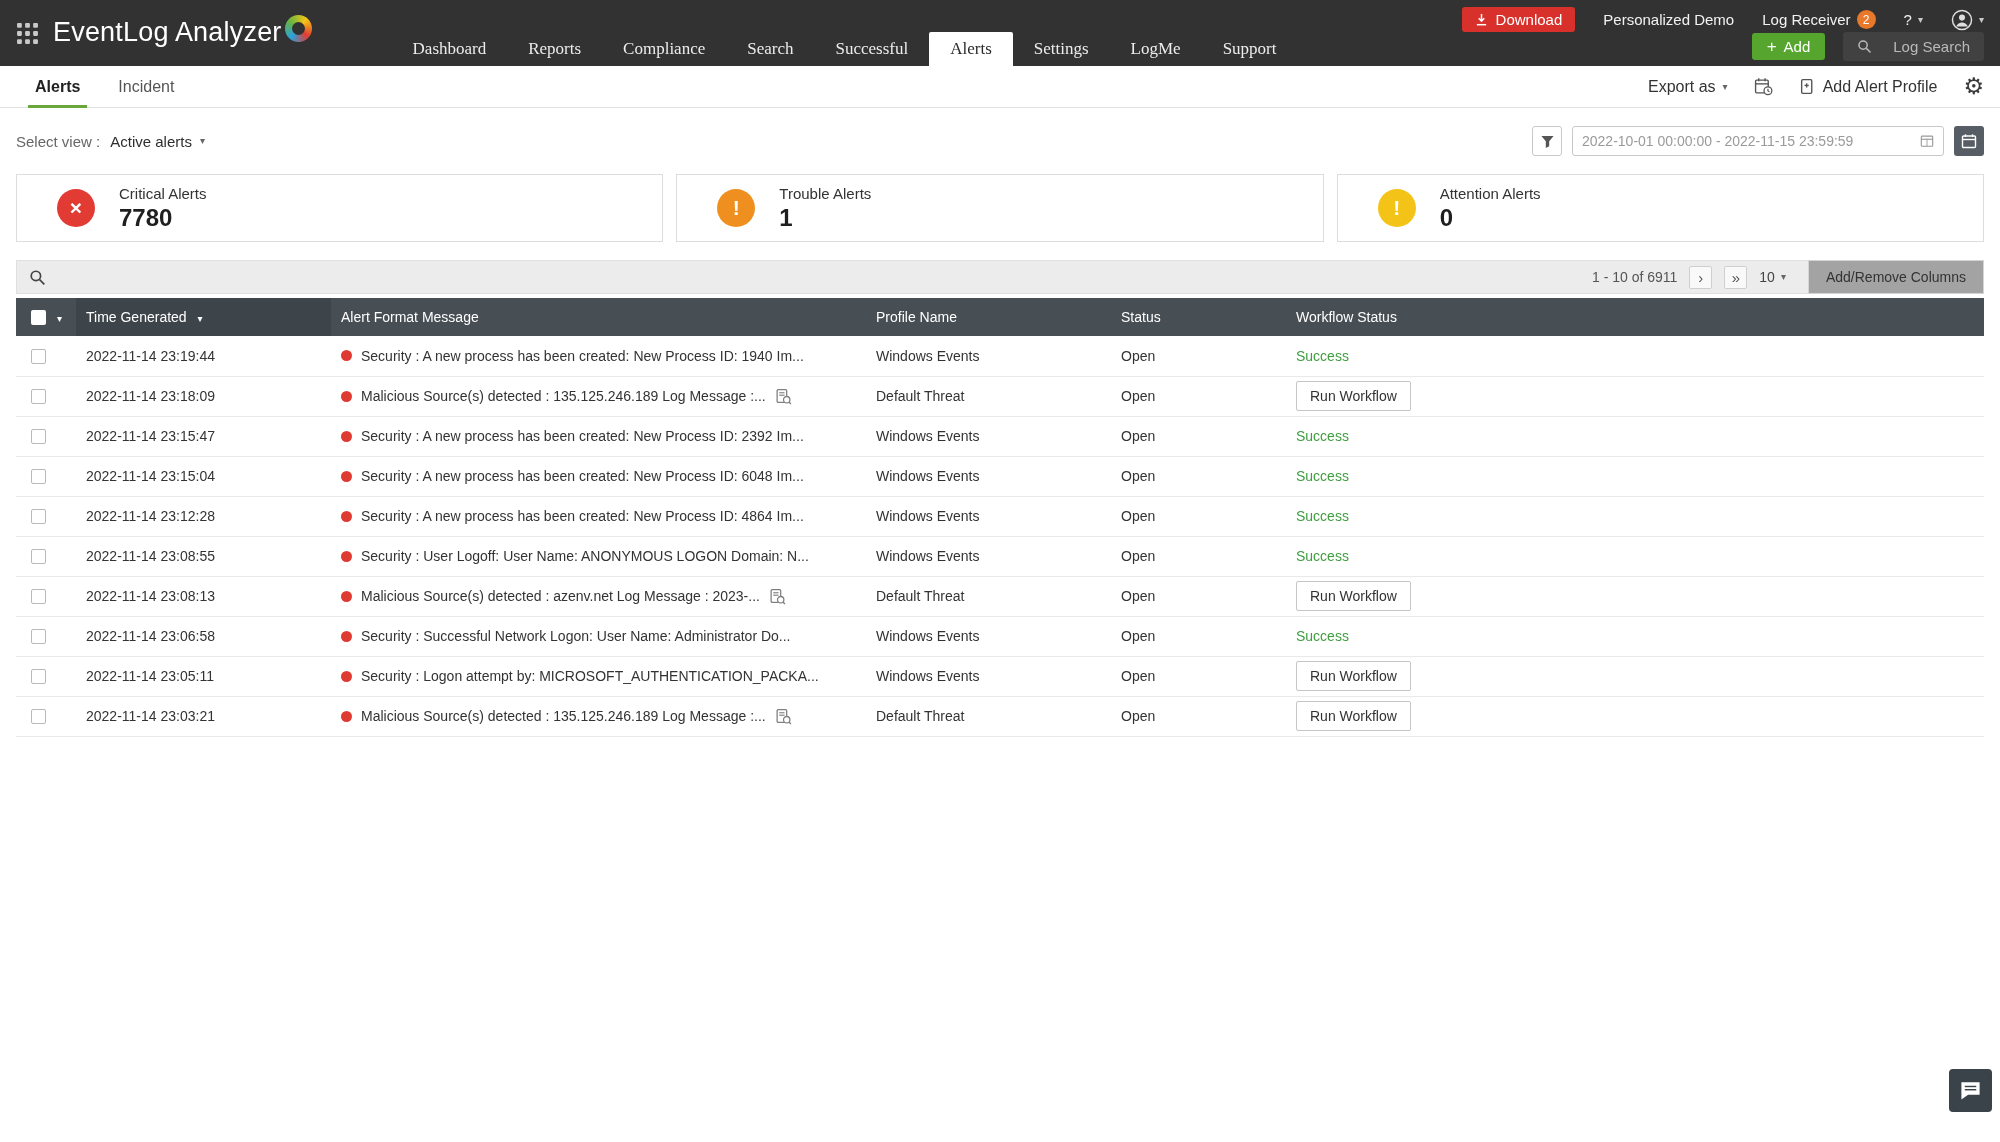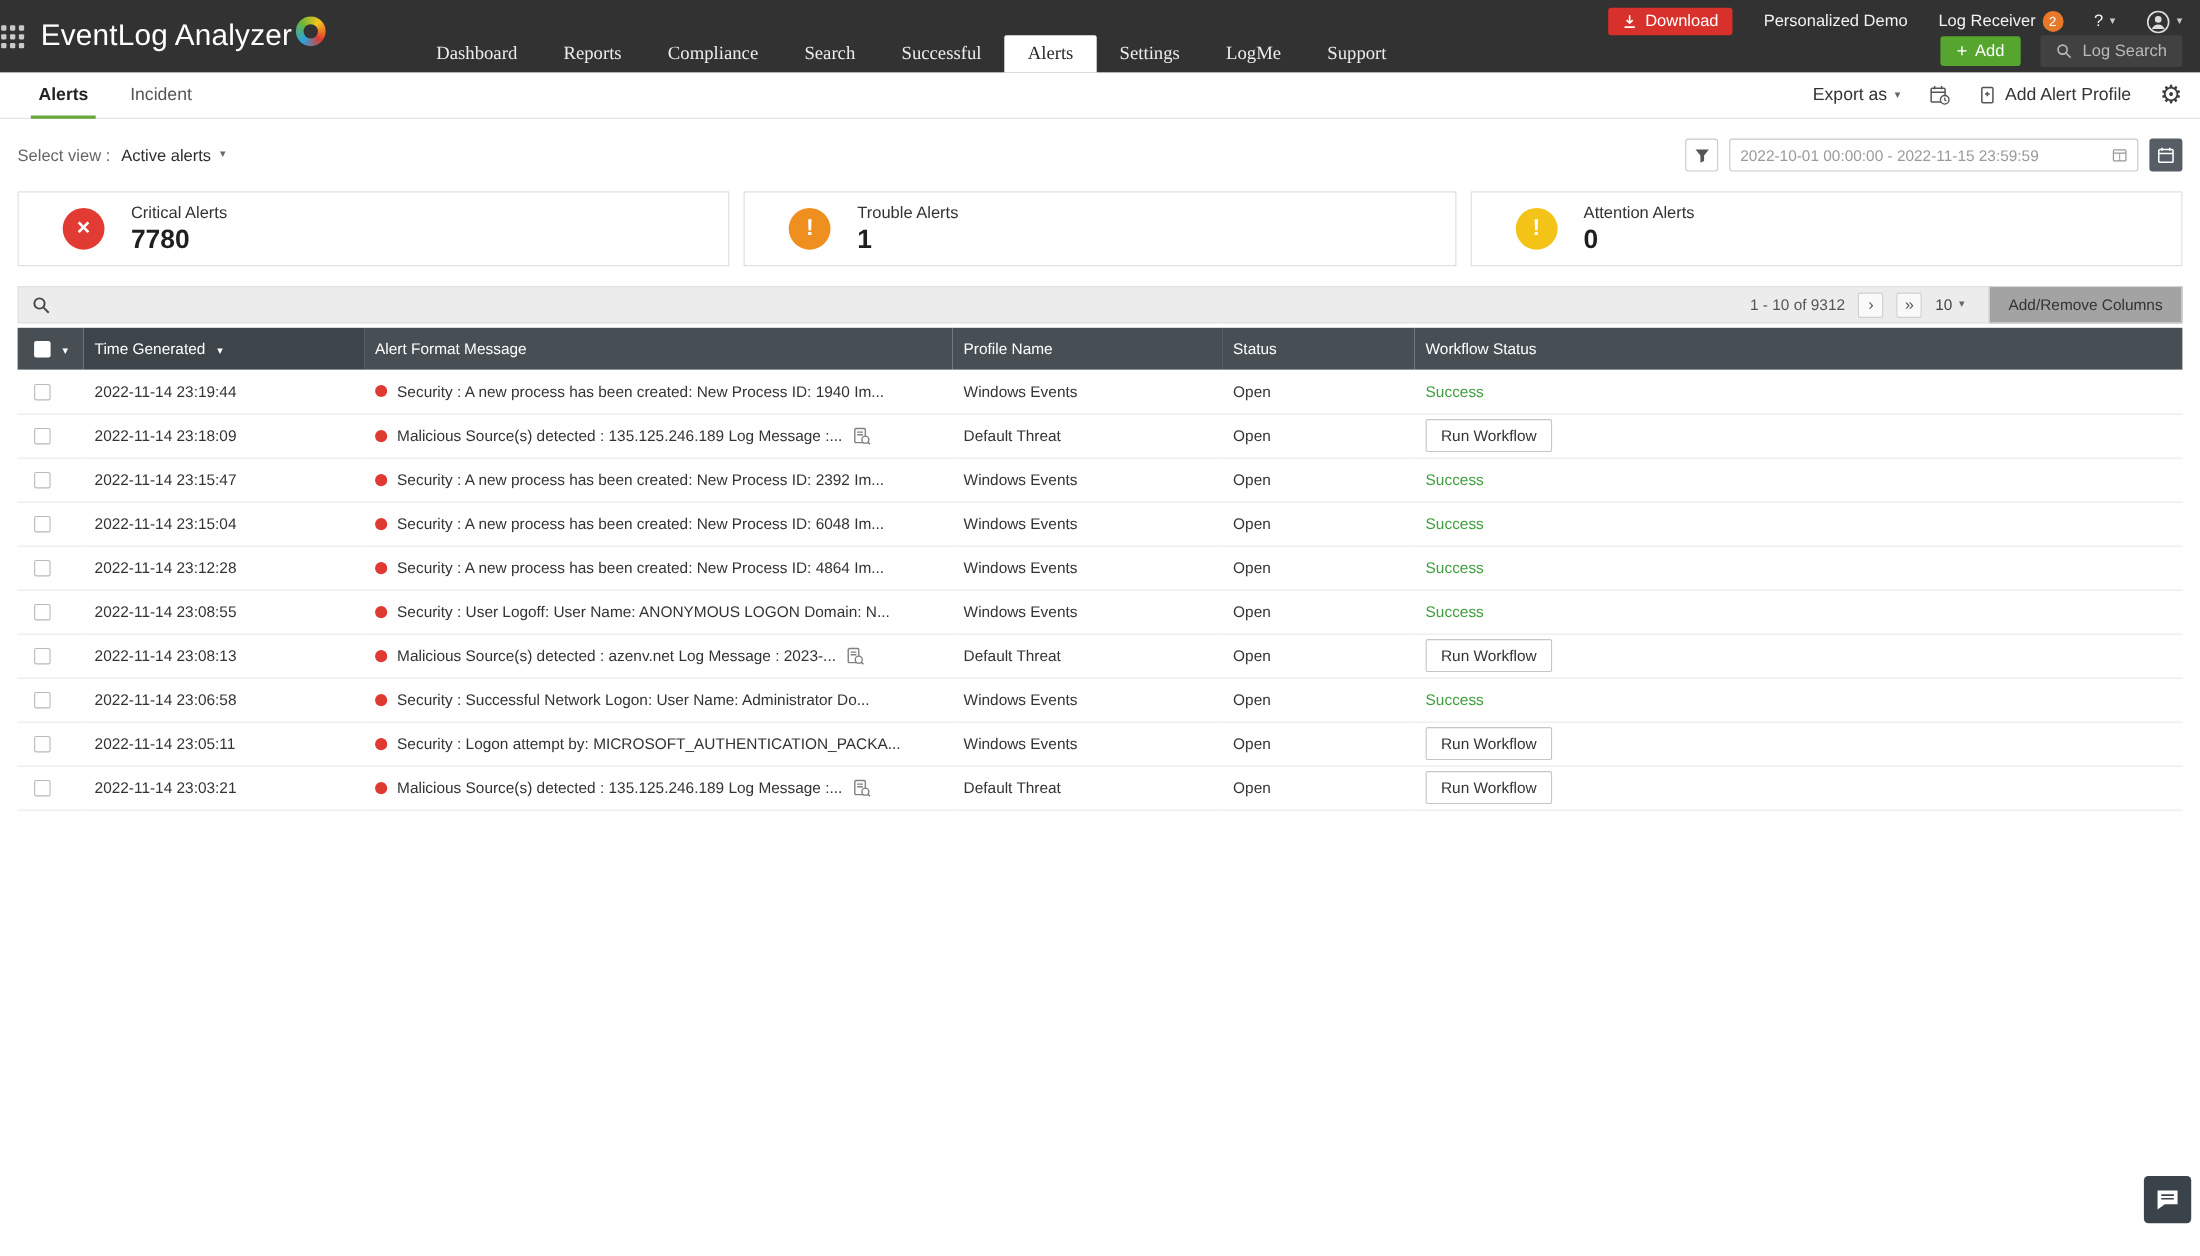--- a/index.html
+++ b/index.html
@@ -5,21 +5,21 @@
   * { box-sizing: border-box; margin: 0; padding: 0; }
   html, body { width: 2000px; height: 1142px; }
   body {
     position: relative; overflow: hidden; background: #fff;
     font-family: "Liberation Sans", sans-serif; font-size: 15px; color: #333;
   }
   button { font-family: inherit; cursor: pointer; }
 
   
   .topbar { height: 66px; background: #323232; display: flex; color: #fff; }
-  .tb-left { display: flex; align-items: center; gap: 14px; }
+  .tb-left { display: flex; align-items: center; gap: 14px; padding-left: 16px; }
   .appgrid { display: inline-flex; cursor: pointer; }
   .brand { display: flex; align-items: flex-start; cursor: pointer; }
   .brand-text { font-size: 27px; color: #fff; letter-spacing: .2px; line-height: 1.1; }
   .swirl { position: relative; width: 27px; height: 27px; border-radius: 50%;
            background: conic-gradient(from 220deg, #2aa3dc, #6ab43e, #f5c518, #e23b33, #2aa3dc);
            margin-left: 3px; margin-top: -3px; flex-shrink: 0; }
   .swirl i { position: absolute; inset: 7px; background: #323232; border-radius: 50%; }
   .tb-nav { display: flex; align-items: flex-end; margin-left: 80px; font-family: Liberation Serif, serif; }
   .nav-item { height: 34px; line-height: 34px; padding: 0 21px; font-size: 17px; color: #ececec; cursor: pointer; }
   .nav-item.active { background: #fff; color: #2b2b2b; border-radius: 2px 2px 0 0; }
@@ -32,21 +32,21 @@
             border-radius: 3px; display: inline-flex; align-items: center; gap: 8px; }
   .notif-badge { width: 19px; height: 19px; border-radius: 50%; background: #e8782a; color: #fff;
                  font-size: 12px; display: inline-flex; align-items: center; justify-content: center; cursor: pointer; }
   .caret { font-size: 10px; color: #c9c9c9; line-height: 1; }
   .caret.dk { color: #666; }
   .caret.wt { color: #fff; }
   .tb-row2 { display: flex; align-items: center; gap: 18px; }
   .add-btn { background: #55a52e; color: #fff; border: none; border-radius: 3px; font-size: 15px;
              padding: 5px 15px; display: inline-flex; align-items: center; gap: 7px; }
   .add-btn .plus { font-size: 17px; line-height: 1; }
-  .logsearch { display: flex; align-items: center; gap: 9px; background: #414141; border-radius: 3px;
+  .logsearch { display: flex; align-items: center; gap: 21px; background: #414141; border-radius: 3px;
                padding: 6px 14px; color: #b9b9b9; font-size: 15px; cursor: pointer; }
 
   
   .tabbar { height: 42px; border-bottom: 1px solid #e2e2e2; display: flex; align-items: stretch;
             padding: 0 16px; background: #fff; }
   .tab { display: flex; align-items: center; padding: 0 19px; font-size: 16px; color: #555;
          cursor: pointer; position: relative; }
   .tab.active { color: #222; font-weight: bold; }
   .tab.active::after { content: ""; position: absolute; left: 12px; right: 12px; bottom: -1px;
                        height: 3px; background: #69a63c; }
@@ -314,21 +314,21 @@
   </div>
 
   <div class="gridbar">
     <span class="gb-search">
       <svg width="17" height="17" viewBox="0 0 16 16">
           <circle cx="6.5" cy="6.5" r="4.4" fill="none" stroke="#444" stroke-width="1.6"></circle>
           <line x1="10" y1="10" x2="14.4" y2="14.4" stroke="#444" stroke-width="1.6"></line>
         </svg>
     </span>
     <div class="gb-right">
-      <span class="gb-count">1 - 10 of 9312</span>
+      <span class="gb-count">1 - 10 of 6911</span>
       <button class="pg-btn">
           <span>›</span>
         </button>
       <button class="pg-btn">
           <span>»</span>
         </button>
       <span class="pagesize">
         <span>10</span>
         <span class="caret dk">▾</span>
       </span>

